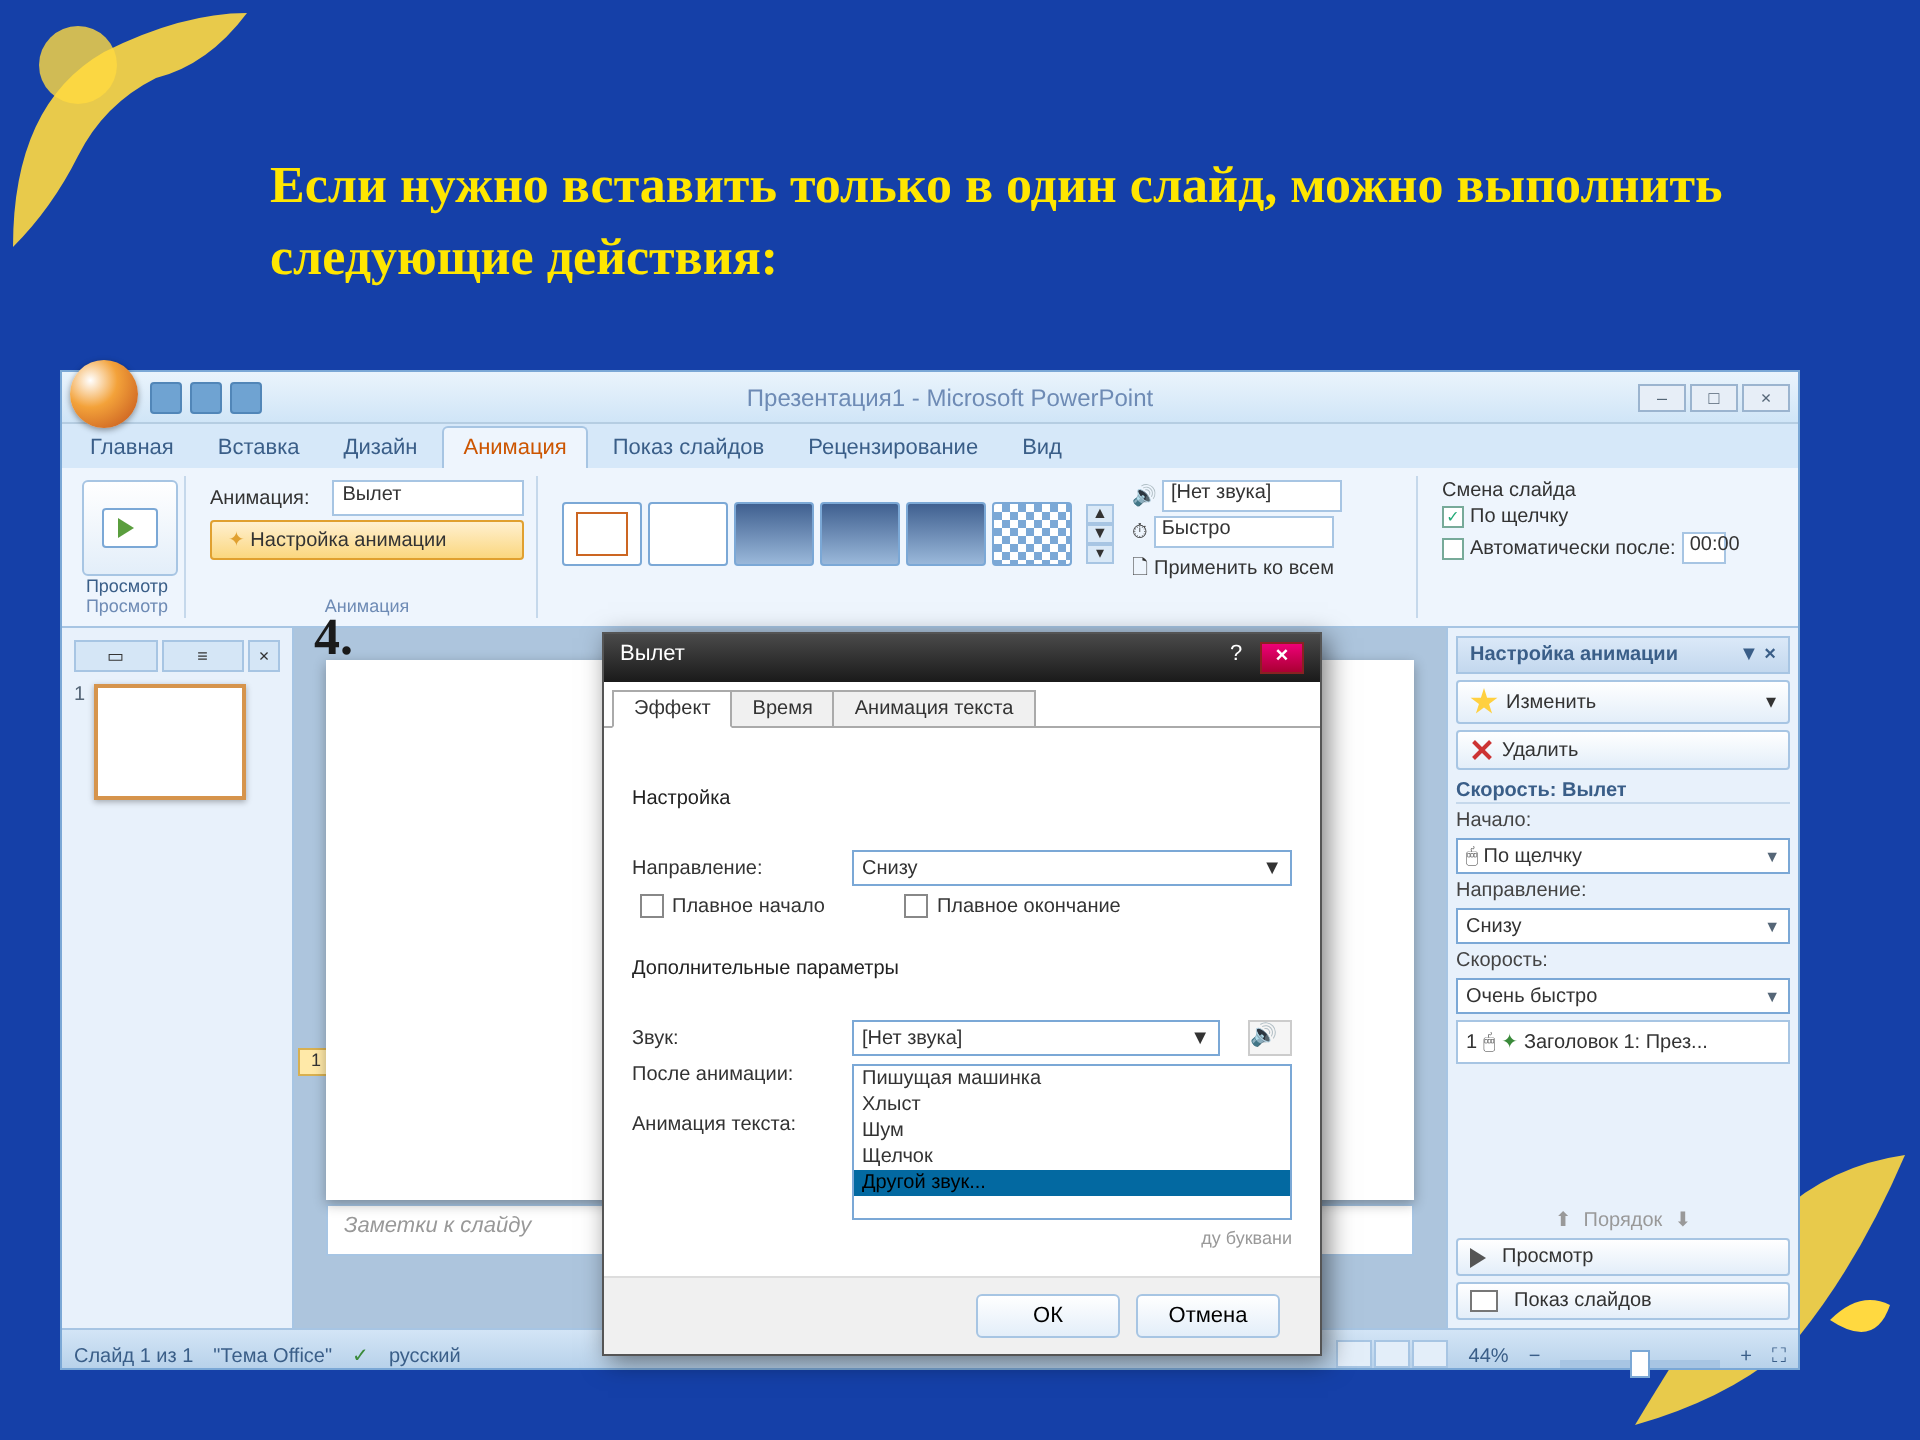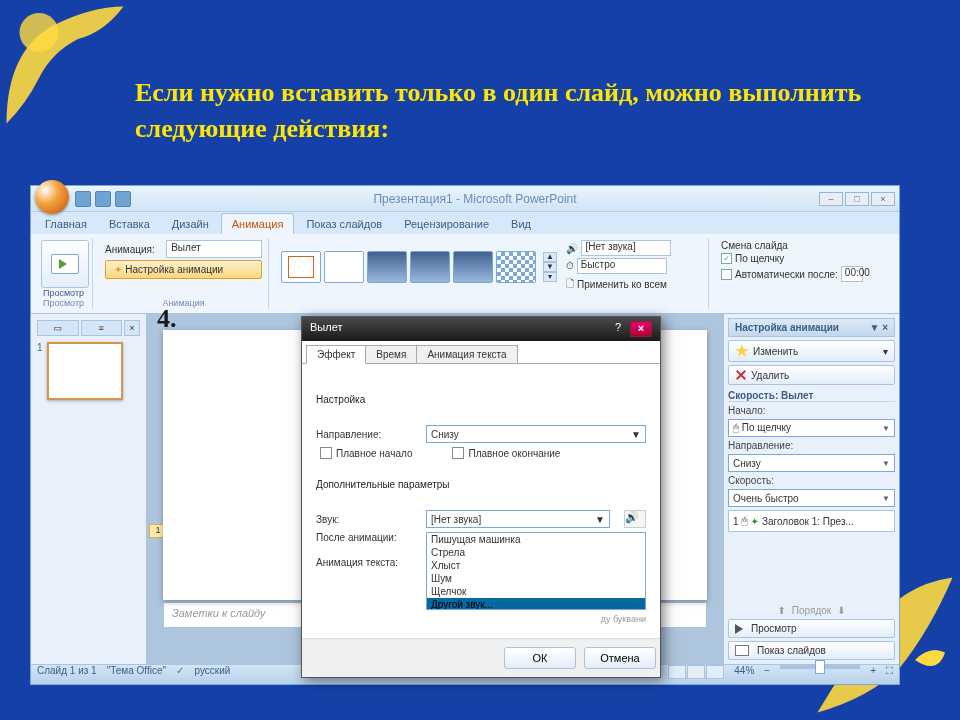--- a/index.html
+++ b/index.html
@@ -74,21 +74,21 @@
 .section-label{color:#3a5e88;font-weight:bold;padding-top:2px;border-bottom:1px solid #c5d8eb}
 .field-label{color:#444}
 .pane-select{width:100%;background:#fff;border:1px solid #7ba8d6;height:18px;font-size:10px;padding:1px 4px;display:flex;justify-content:space-between;align-items:center}
 .pane-select .arrow{color:#567;font-size:8px}
 .anim-list{border:1px solid #a7c5e3;background:#fff;height:22px;padding:2px 4px;display:flex;align-items:center;gap:3px}
 .reorder-row{display:flex;justify-content:center;gap:6px;align-items:center;color:#999}
 .play-icon{width:0;height:0;border-left:8px solid #555;border-top:5px solid transparent;border-bottom:5px solid transparent;margin-right:4px}
 .slideshow-icon{width:14px;height:11px;background:#fff;border:1px solid #777;position:relative;margin-right:4px}
 
 
-.status-bar{height:20px;background:linear-gradient(#d3e5f6,#b8d2ea);display:flex;align-items:flex-start;padding:0 6px;gap:10px;font-size:10px;color:#3a5e88;border-top:1px solid #a7c5e3}
+.status-bar{height:20px;background:linear-gradient(#d3e5f6,#b8d2ea);display:flex;align-items:flex-end;padding:0 6px;gap:10px;font-size:10px;color:#3a5e88;border-top:1px solid #a7c5e3}
 .status-bar .spacer{flex:1}
 .view-btns{display:flex;gap:1px}
 .view-btn{width:18px;height:14px;background:#e3eef9;border:1px solid #a7c5e3}
 .zoom-slider{width:80px;height:4px;background:#a7c5e3;position:relative}
 .zoom-slider::after{content:"";position:absolute;width:8px;height:12px;background:#fff;border:1px solid #7ba8d6;top:-5px;left:35px}
 
 
 .dialog{position:absolute;top:130px;left:270px;width:360px;background:#f0f0f0;border:1px solid #555;box-shadow:3px 3px 12px rgba(0,0,0,.5);font-size:11px}
 .dlg-title{background:linear-gradient(#4a4a4a,#1a1a1a);color:#fff;padding:4px 8px;display:flex;justify-content:space-between;font-size:11px}
 .dlg-close{background:linear-gradient(#e07,#a03);width:22px;height:16px;text-align:center;color:#fff;font-weight:bold;border:1px solid #822;line-height:13px}
@@ -98,21 +98,21 @@
 .dlg-body{background:#fff;padding:10px 14px}
 .dlg-section{font-size:10px;color:#222;margin:20px 0}
 .dlg-row{display:flex;align-items:center;gap:10px;margin:4px 0}
 .dlg-label{width:100px;font-size:10px}
 .dlg-select{flex:1;background:#fff;border:1px solid #7ba8d6;height:18px;font-size:10px;padding:1px 4px;display:flex;justify-content:space-between;align-items:center}
 .dlg-checkbox{display:flex;align-items:center;gap:4px;font-size:10px}
 .dlg-chk{width:12px;height:12px;border:1px solid #888;background:#fff}
 .dlg-listbox{border:1px solid #7ba8d6;background:#fff;height:78px;overflow:hidden;font-size:10px}
 .dlg-listbox div{padding:1px 4px}
 .dlg-listbox div.sel{background:#0369a1;color:#000}
-.dlg-footer{display:flex;justify-content:flex-end;gap:8px;padding:8px 4px;background:#f0f0f0;border-top:1px solid #ddd}
+.dlg-footer{display:flex;justify-content:flex-end;gap:8px;padding:8px 20px;background:#f0f0f0;border-top:1px solid #ddd}
 .dlg-btn{width:72px;height:22px;background:linear-gradient(#fff,#e3eef9);border:1px solid #a7c5e3;font-size:11px;border-radius:3px}
 .speaker-btn{width:22px;height:18px;border:1px solid #ccc;background:#f5f5f5;margin-left:4px}
 </style>
 </head>
 <body>
 
 <svg class="bg-ornament orn-tl" viewBox="0 0 100 100">
   <path d="M5 95 Q5 40 40 20 Q70 5 95 5 Q80 25 60 30 Q40 40 30 60 Q20 80 5 95" fill="#ffd940" opacity="0.9"></path>
   <circle cx="30" cy="25" r="15" fill="#ffd940" opacity="0.8"></circle>
 </svg>
@@ -337,21 +337,20 @@
         <div class="speaker-btn">🔊</div>
       </div>
       <div class="dlg-row" style="align-items:flex-start">
         <div style="width:100px;display:flex;flex-direction:column;gap:14px">
           <div class="dlg-label">После анимации:</div>
           <div class="dlg-label">Анимация текста:</div>
         </div>
         <div style="flex:1">
           <div class="dlg-listbox">
             <div>Пишущая машинка</div>
-            <div>Стрела</div>
             <div>Хлыст</div>
             <div>Шум</div>
             <div>Щелчок</div>
             <div class="sel">Другой звук...</div>
           </div>
         </div>
       </div>
       <div class="dlg-row" style="justify-content:flex-end;color:#999;font-size:9px">
         <span>ду буквани</span>
       </div>

